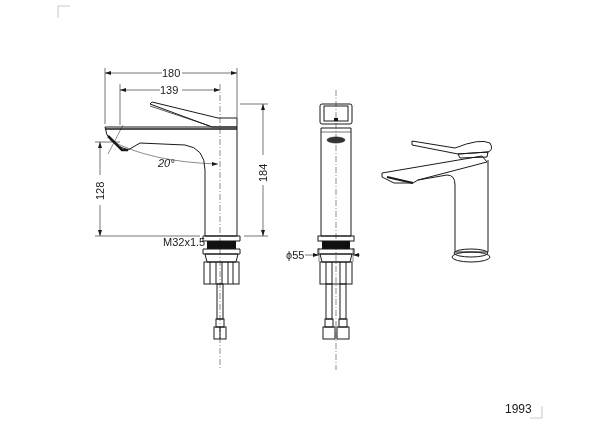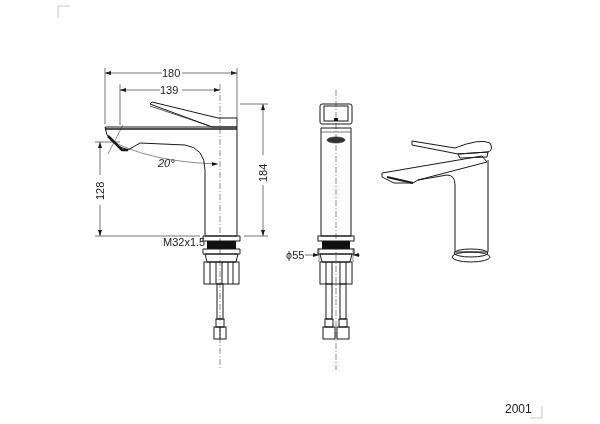--- a/index.html
+++ b/index.html
@@ -138,13 +138,13 @@
     <path d="M387,177 L413,183" stroke-width="2"></path>
 
     <path d="M418,180 L447,175 Q455,175 455,185 L455,252 L488,252 L488,160"></path>
 
     <ellipse cx="471" cy="257" rx="19" ry="5"></ellipse>
     <ellipse cx="471" cy="253" rx="17" ry="4"></ellipse>
   </g>
 
 </svg>
 
-<div class="drawing-number">2001</div>
+<div class="drawing-number">1993</div>
 
 </body></html>

